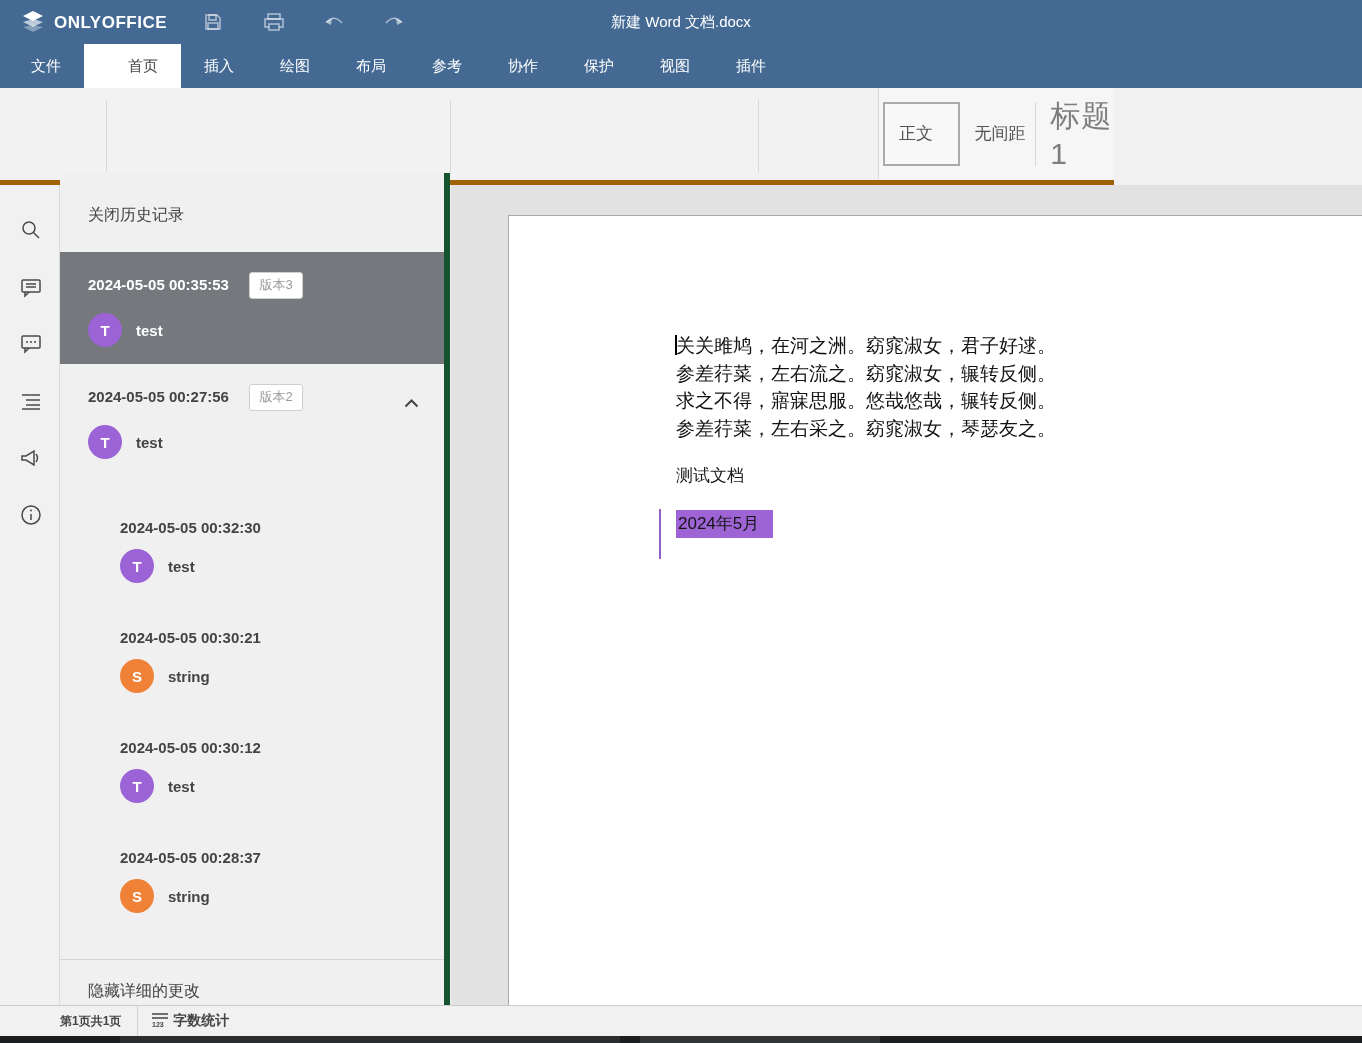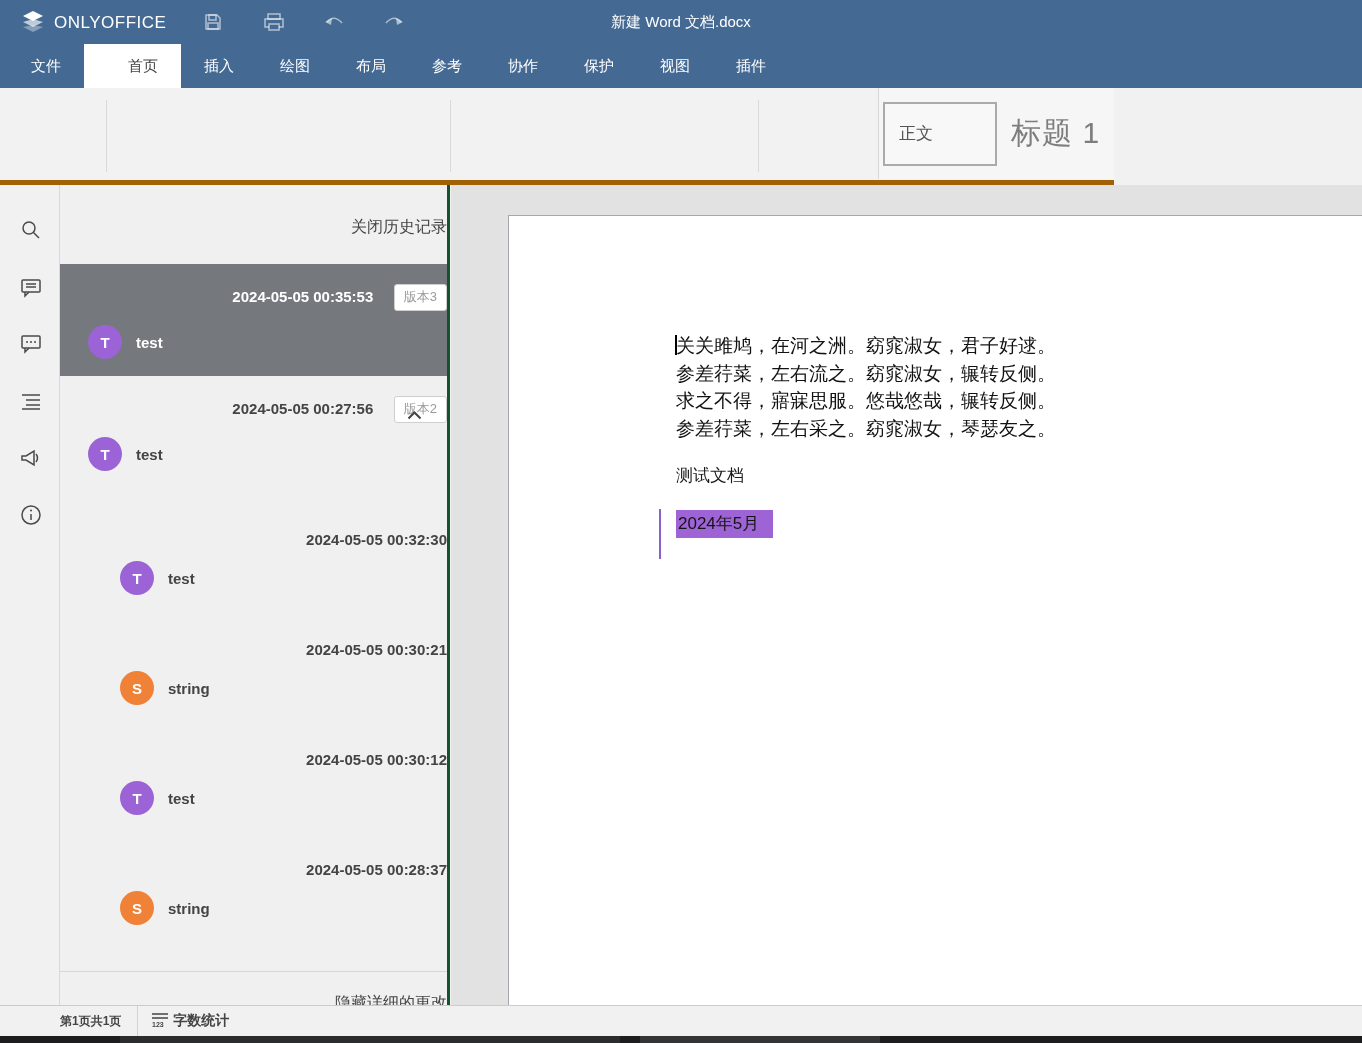--- a/index.html
+++ b/index.html
@@ -3,21 +3,21 @@
 <meta charset="utf-8">
 <style>
   * { margin:0; padding:0; box-sizing:border-box; }
   html,body { width:1362px; height:1043px; overflow:hidden; }
   body { font-family:"Liberation Sans", sans-serif; background:#f1f1f1; position:relative; }
   .screen { position:absolute; inset:0; }
 
   
   .titlebar { position:absolute; left:0; top:0; width:1362px; height:44px; background:#446a94; }
   .logo { position:absolute; left:20px; top:8px; display:flex; align-items:center; gap:8px; color:#fff; }
-  .logo .brand { font-size:17px; font-weight:normal; letter-spacing:.5px; }
+  .logo .brand { font-size:17px; font-weight:bold; letter-spacing:.5px; }
   .tb-iconbtn { position:absolute; top:7px; width:36px; height:30px; display:flex; align-items:center; justify-content:center; color:rgba(255,255,255,.55); }
   .tb-iconbtn svg { stroke:rgba(255,255,255,.55); fill:none; stroke-width:1.6; }
   .doc-title { position:absolute; left:0; right:0; top:0; height:44px; display:flex; align-items:center; justify-content:center; color:#fff; font-size:15px; pointer-events:none; }
 
   
   .tabbar { position:absolute; left:0; top:44px; width:1362px; height:44px; background:#446a94; display:flex; padding-left:8px; }
   .tab { height:44px; padding:0 23px; display:flex; align-items:center; color:#fff; font-size:15px; cursor:default; }
   .tab.active { background:#fff; color:#444;padding-left:44px; }
 
   
@@ -44,21 +44,21 @@
   .style-cell.c2 { width:164px; border-right:none; }
   .style-cell.c0 .lbl { font-size:17px; }
   .style-cell.c2 .lbl { font-size:30px; color:#7d7d7d; letter-spacing:1px; }
 
   
   .rail { position:absolute; left:0; top:185px; width:60px; bottom:38px; background:#f1f1f1; border-right:1px solid #dadada; }
   .rail-btn { position:absolute; left:18px; width:26px; height:26px; display:flex; align-items:center; justify-content:center; }
   .rail-btn svg { stroke:#4a4a4a; fill:none; stroke-width:1.5; }
 
   
-  .panel { position:absolute; left:60px; top:185px; width:390px; bottom:38px; background:#f0f0f0; border-right:3px solid #14532d; overflow:hidden;text-align:right; }
+  .panel { position:absolute; left:60px; top:173px; width:390px; bottom:38px; background:#f0f0f0; border-right:6px solid #14532d; overflow:hidden; }
   .panel-header { padding:32px 0 0 28px; font-size:16px; color:#444; }
   .vlist { margin-top:26px; }
   .version { position:relative; padding:20px 0 14px 28px; }
   .version.selected { background:#75797e; color:#fff; height:112px; }
   .vdate { font-size:15px; font-weight:bold; color:#444; display:inline-block; }
   .version.selected .vdate { color:#fff; }
   .vbadge { display:inline-block; margin-left:16px; padding:3px 9px 4px; background:#fff; border:1px solid #cfcfcf; border-radius:3px; font-size:13px; color:#9a9a9a; vertical-align:1px; }
   .vuser { display:flex; align-items:center; gap:14px; margin-top:14px; }
   .avatar { width:34px; height:34px; border-radius:50%; display:flex; align-items:center; justify-content:center; color:#fff; font-weight:bold; font-size:15px; }
   .avatar.purple { background:#9b63d6; }
@@ -373,20 +373,23 @@
         </svg>
     </div>
     <span class="chev" style="position:absolute;left:852px;top:154px"><svg width="9" height="6" viewBox="0 0 9 6">
           <path d="M1 1 L4.5 4.5 L8 1"></path>
         </svg></span>
 
     <div class="styles-gallery">
       <div class="style-cell c0">
           <span class="lbl">正文</span>
         </div>
+      <div class="style-cell c1">
+          <span class="lbl">无间距</span>
+        </div>
       <div class="style-cell c2">
           <span class="lbl">标题 1</span>
         </div>
     </div>
   </div>
 
   <div class="rail">
     <div class="rail-btn" style="top:34px">
       <span><svg width="22" height="22" viewBox="0 0 22 22">
             <circle cx="9" cy="9" r="6"></circle>

